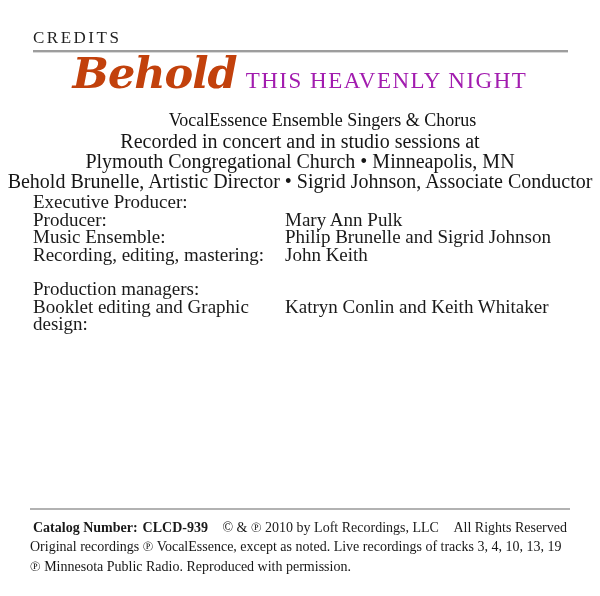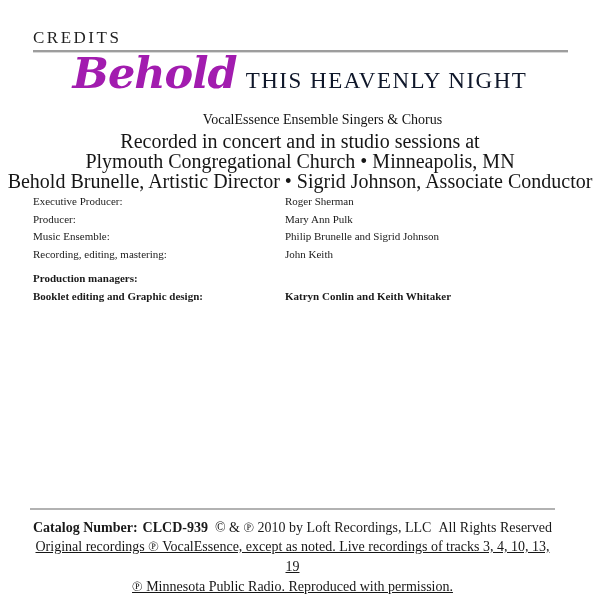--- a/index.html
+++ b/index.html
@@ -31,53 +31,53 @@
 
   
   .title-block { position: absolute; left: 0; right: 0; top: 48px; text-align: center; }
   .album-title { line-height: 50px; white-space: nowrap; }
   .script-word {
     font-family: "DejaVu Serif", serif;
     font-style: italic;
     font-weight: bold;
     font-size: 43px;
     letter-spacing: -1px;
-    color: #a21caf;
+    color: #c2410c;
     margin-right: 9px;
   }
   .title-caps {
     font-size: 23px;
     letter-spacing: 1.5px;
-    color: #0f172a;
+    color: #a21caf;
   }
-  .subtitle { font-size: 14px; color: #121212; margin-top: 1px; line-height: 22px; margin-left: 45px; }
+  .subtitle { font-size: 18px; color: #121212; margin-top: 1px; line-height: 22px; margin-left: 45px; }
   .venue-line { font-size: 20px; line-height: 20px; color: #161616; }
 
   
-  .credits { position: absolute; left: 33px; right: 32px; top: 193px; font-size: 11px; }
+  .credits { position: absolute; left: 33px; right: 32px; top: 193px; font-size: 19px; }
   .credit-row { display: flex; line-height: 17.5px; }
   .credit-label { width: 252px; flex: 0 0 252px; }
   .credit-value { flex: 1; }
-  .credits-group + .credits-group { margin-top: 7px; font-weight: bold; }
+  .credits-group + .credits-group { margin-top: 17px; }
 
   
-  .footer { position: absolute; left: 30px; right: 45px; top: 508px; }
+  .footer { position: absolute; left: 30px; right: 30px; top: 508px; }
   .footer-rule { height: 2px; background: #b2b2b2; }
   .footer-line1 {
     display: flex;
     justify-content: space-between;
     align-items: baseline;
     margin-top: 8px;
     padding: 0 3px;
     font-size: 14px;
     line-height: 19px;
   }
   .catalog-label, .catalog-number { font-weight: bold; }
   .catalog-number { margin-left: 5px; }
-  .footer-line { text-align: center; font-size: 14px; line-height: 20px; color: #161616; text-decoration: underline; }
+  .footer-line { font-size: 14px; line-height: 20px; color: #161616; }
 </style>
 </head>
 <body>
 
 <div class="page">
 
   <div class="header">
     <h1 class="credits-heading">CREDITS</h1>
     <div class="header-rule"></div>
   </div>
@@ -89,21 +89,20 @@
     <div class="subtitle">VocalEssence Ensemble Singers &amp; Chorus</div>
     <div class="venue-line">Recorded in concert and in studio sessions at</div>
     <div class="venue-line">Plymouth Congregational Church • Minneapolis, MN</div>
     <div class="venue-line">Behold Brunelle, Artistic Director • Sigrid Johnson, Associate Conductor</div>
   </div>
 
   <div class="credits">
     <div class="credits-group">
       <div class="credit-row">
         <span class="credit-label">Executive Producer:</span>
-        <span class="credit-value">Roger Sherman</span>
       </div>
       <div class="credit-row">
         <span class="credit-label">Producer:</span>
         <span class="credit-value">Mary Ann Pulk</span>
       </div>
       <div class="credit-row">
         <span class="credit-label">Music Ensemble:</span>
         <span class="credit-value">Philip Brunelle and Sigrid Johnson</span>
       </div>
       <div class="credit-row">

